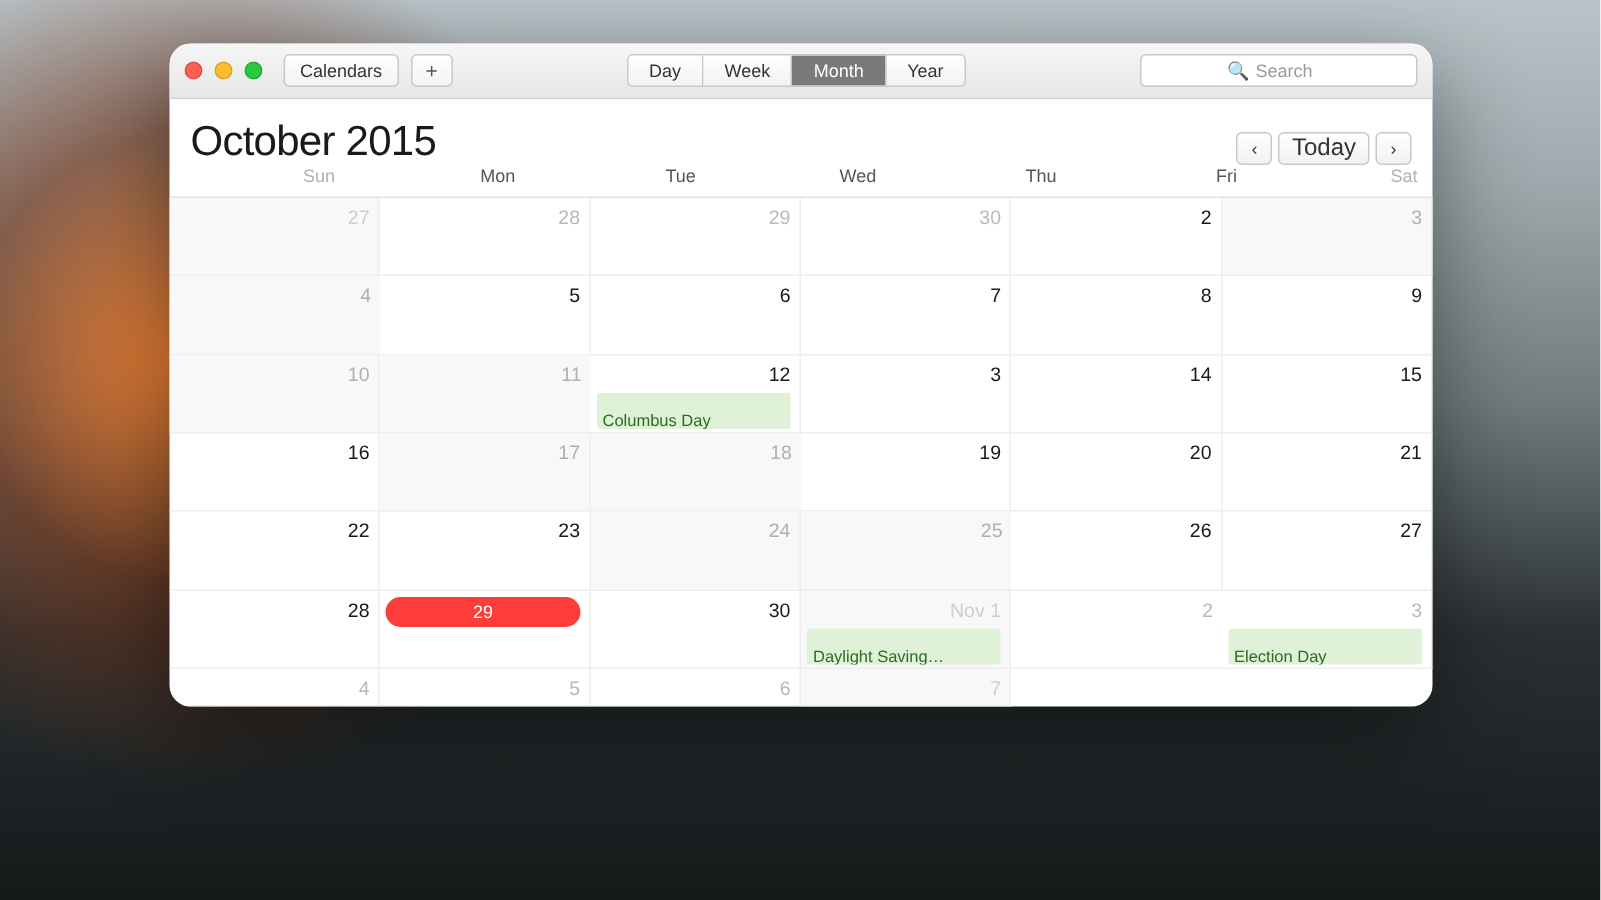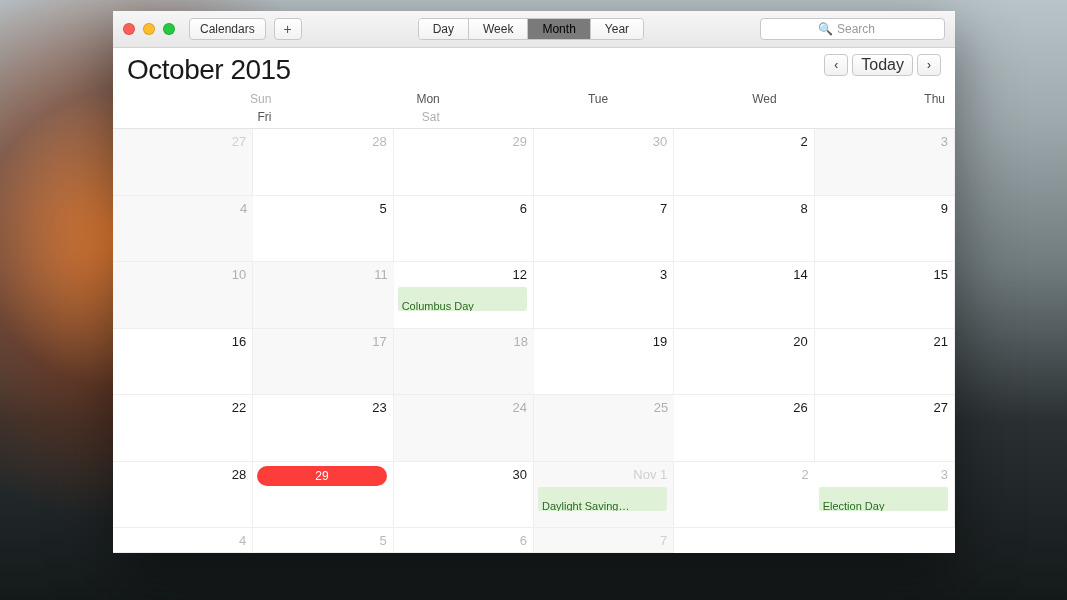--- a/index.html
+++ b/index.html
@@ -5,22 +5,22 @@
   * { box-sizing: border-box; margin: 0; padding: 0; }
   html, body { width: 1067px; height: 600px; overflow: hidden; font-family: -apple-system, "Helvetica Neue", Helvetica, Arial, sans-serif; }
   .desktop {
     width: 1067px; height: 600px;
     background:
       radial-gradient(circle at 12% 40%, rgba(255,130,40,0.9) 0%, rgba(120,50,20,0.6) 15%, transparent 28%),
       linear-gradient(to bottom, #b9c4c9 0%, #9ea9ad 20%, #6f7a7d 45%, #2b3133 70%, #14191a 100%);
     position: relative;
   }
   .window {
-    position: absolute; left: 113px; top: 11px; width: 842px; height: 542px;
-    background: #fff; border-radius: 0; overflow: hidden;
+    position: absolute; left: 113px; top: 29px; width: 842px; height: 442px;
+    background: #fff; border-radius: 14px; overflow: hidden;
     box-shadow: 0 20px 60px rgba(0,0,0,0.45);
     display: flex; flex-direction: column;
   }
   
   .titlebar {
     height: 37px; flex: 0 0 37px;
     background: linear-gradient(#f6f6f6, #e7e7e7);
     border-bottom: 1px solid #d2d2d2;
     display: flex; align-items: center; padding: 0 10px; gap: 8px;
   }
@@ -29,45 +29,45 @@
   .dot.red { background: #ff5f57; } .dot.yel { background: #ffbd2e; } .dot.grn { background: #28c940; }
   .tb-btn {
     height: 22px; line-height: 20px; padding: 0 10px; font-size: 12px;
     background: linear-gradient(#ffffff,#f2f2f2); border: 1px solid #c8c8c8; border-radius: 4px;
     color: #333; cursor: default;
   }
   .tb-btn.icon { width: 28px; padding: 0; text-align: center; font-size: 14px; color: #555; }
   .seg { display: flex; height: 22px; border: 1px solid #c8c8c8; border-radius: 4px; overflow: hidden; margin: 0 auto; justify-content: flex-end; }
   .seg .segbtn { padding: 0 14px; font-size: 12px; line-height: 20px; background: linear-gradient(#ffffff,#f2f2f2); border-right: 1px solid #c8c8c8; color: #333; cursor: default; }
   .seg .segbtn:last-child { border-right: none; }
-  .seg .segbtn.active { background: #7a7a7a; color: #000000; }
+  .seg .segbtn.active { background: #7a7a7a; color: #ffffff; }
   .spacer { flex: 1; }
   .search {
     width: 185px; height: 22px; border: 1px solid #c8c8c8; border-radius: 4px;
     background: #fff; display: flex; align-items: center; justify-content: center; gap: 4px;
     color: #9a9a9a; font-size: 12px;
   }
   .search input { border: none; outline: none; width: 50px; font-size: 12px; color: #404040; background: transparent; }
   .search input::placeholder { color: #9a9a9a; text-align: left; }
   .search .mag { font-size: 12px; }
   
   .hdr {
-    flex: 0 0 44px; display: flex; align-items: flex-start; padding: 6px 14px 0 14px;
+    flex: 0 0 44px; display: flex; align-items: flex-end; padding: 6px 14px 0 14px;
   }
   .month-title { font-size: 28px; font-weight: 300; color: #1a1a1a; letter-spacing: -0.5px; }
   .month-title .bold { font-weight: 500; }
   .navgrp { margin-left: auto; display: flex; gap: 4px; }
   .nav-btn {
     height: 22px; min-width: 24px; padding: 0 8px; font-size: 16px; line-height: 20px;
     background: linear-gradient(#ffffff,#f1f1f1); border: 1px solid #c8c8c8; border-radius: 4px; color: #333; cursor: default;
   }
   .nav-btn.arrow { width: 24px; padding: 0; text-align: center; font-size: 12px; }
   
   .wk {
-    flex: 0 0 22px; display: grid; grid-template-columns: repeat(5,1fr);
+    flex: 0 0 22px; display: grid; grid-template-columns: repeat(7,1fr);
     border-bottom: 1px solid #e3e3e3; font-size: 12px; color: #555;
   }
   .wk div { text-align: right; padding: 0 10px 4px 0; }
   .wk div.weekend { color: #b0b0b0; }
   
   .grid { flex: 1; display: grid; grid-template-columns: repeat(6,1fr); grid-template-rows: repeat(6,1fr); }
   .cell {
     border-right: 1px solid #eee; border-bottom: 1px solid #eee;
     padding: 4px 6px 2px 4px; position: relative; overflow: hidden;
     display: flex; flex-direction: column;

